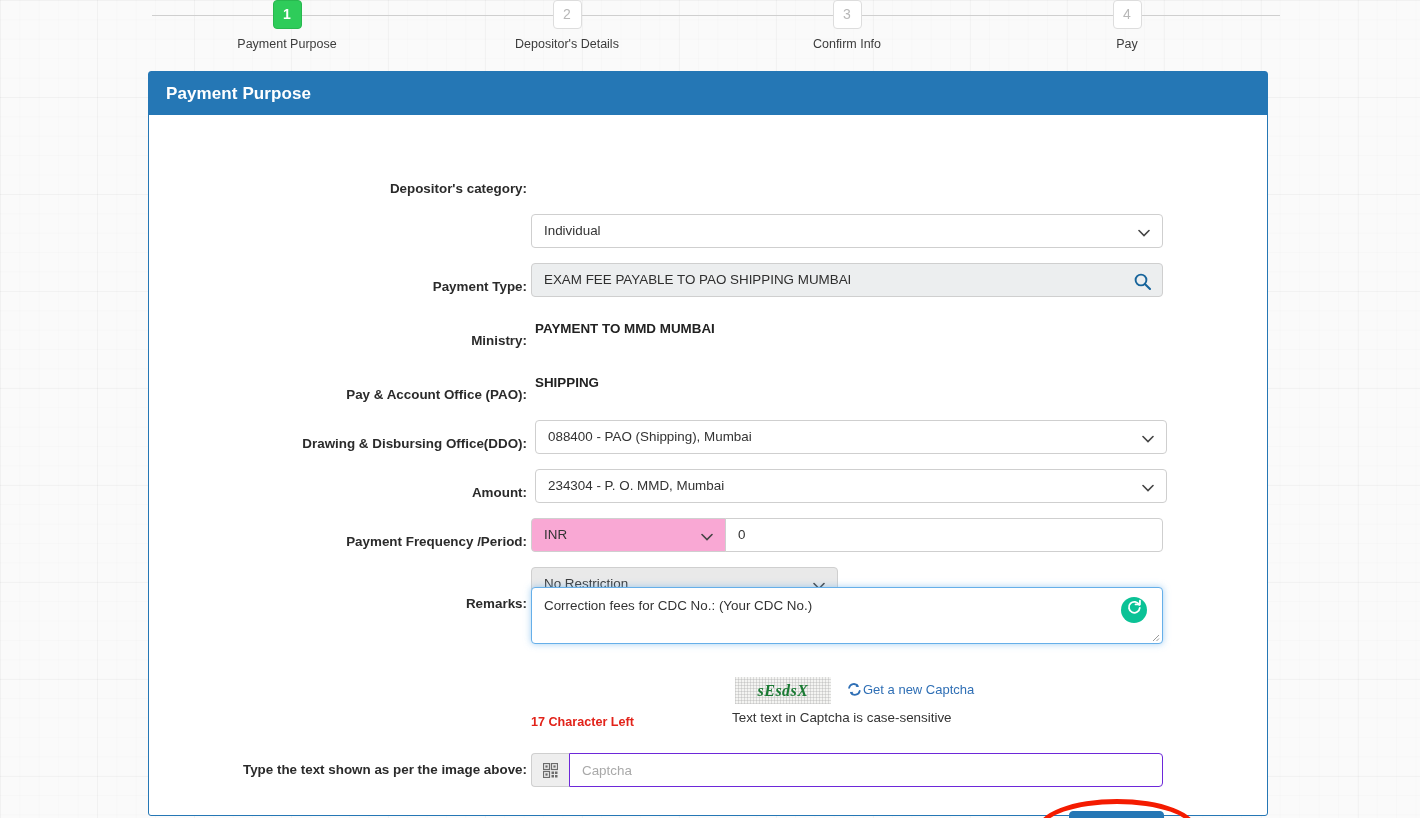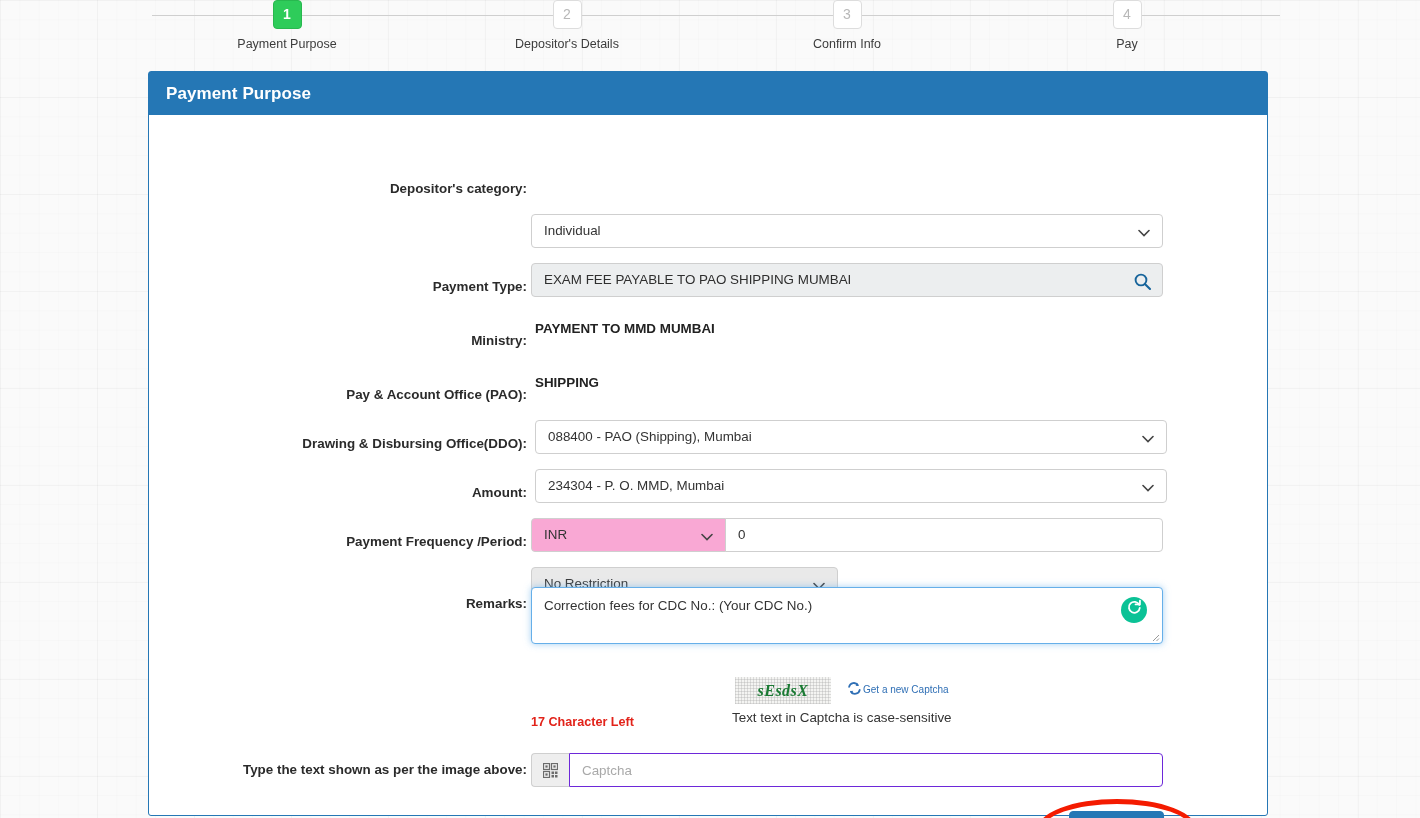--- a/index.html
+++ b/index.html
@@ -241,21 +241,21 @@
     font-family: "Liberation Serif", serif;
     font-style: italic;
     font-weight: bold;
     font-size: 16px;
     color: #1a7a33;
     line-height: 27px;
     letter-spacing: .5px;
   }
   .captcha-link {
     position: absolute;
-    font-size: 10px;
+    font-size: 13px;
     color: #2f6fb5;
     text-decoration: none;
     white-space: nowrap;
   }
   .captcha-note {
     position: absolute;
     font-size: 13.4px;
     color: #333333;
     white-space: nowrap;
   }

